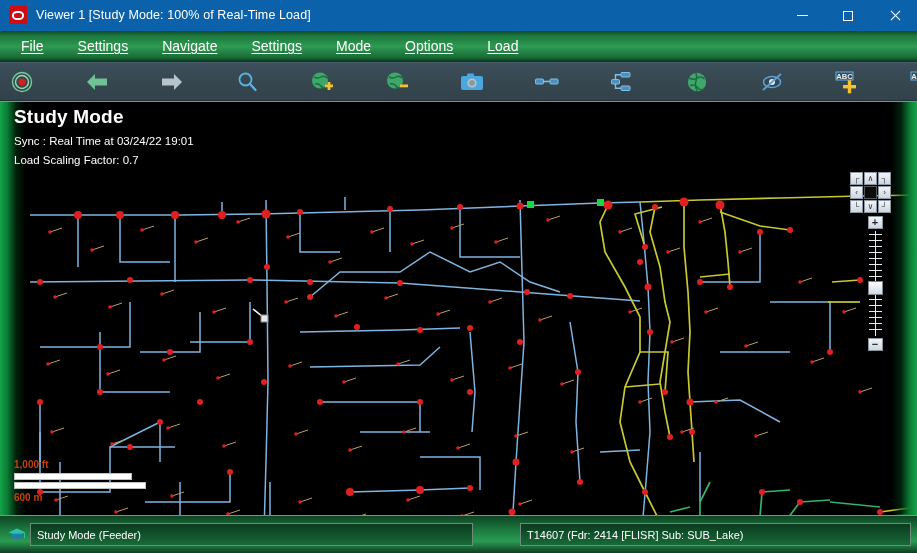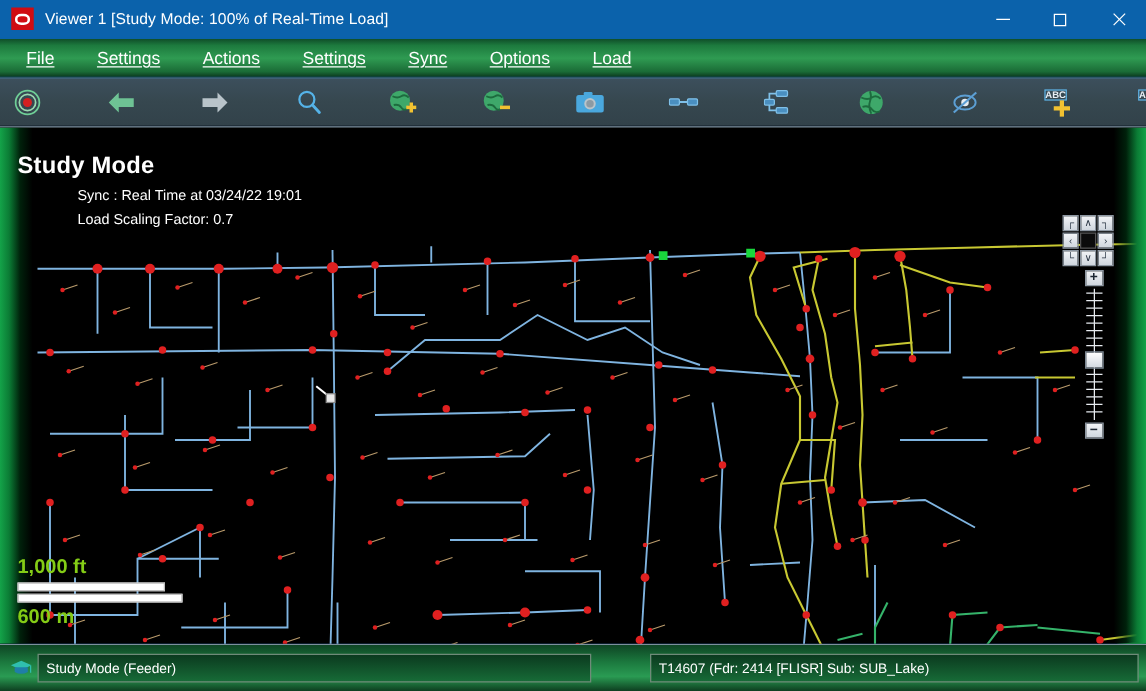--- a/index.html
+++ b/index.html
@@ -101,26 +101,26 @@
     background: #000000;
     overflow: hidden;
     border-top: 1px solid #7d8f9c;
   }
   .edge-glow-l, .edge-glow-r {
     position:absolute; top:0; bottom:0; width:26px; pointer-events:none; z-index:3;
   }
   .edge-glow-l { left:0;  background: linear-gradient(to right, #14a349 0%, #0b7c35 28%, rgba(0,60,20,0.55) 62%, rgba(0,0,0,0) 100%); }
   .edge-glow-r { right:0; background: linear-gradient(to left,  #14a349 0%, #0b7c35 28%, rgba(0,60,20,0.55) 62%, rgba(0,0,0,0) 100%); }
 
-  .overlay-text { position:absolute; left:14px; top:20px; z-index:4; pointer-events:none; }
+  .overlay-text { position:absolute; left:14px; top:4px; z-index:4; pointer-events:none; }
   .ov-title { color:#ffffff; font-size:19px; font-weight:bold; letter-spacing:0.2px; }
-  .ov-line  { color:#ffffff; font-size:11.5px; margin-top:7px;padding-left:48px; }
+  .ov-line  { color:#ffffff; font-size:11.5px; margin-top:7px; }
 
   .scalebar { position:absolute; left:14px; bottom:12px; z-index:4; pointer-events:none; }
-  .sb-label { color:#84cc16; font-size:16px; font-weight:bold; }
+  .sb-label { color:#c2410c; font-size:10px; font-weight:bold; }
   .sb-bar1 { width:118px; height:7px; background:#ffffff; border:1px solid #bfbfbf; margin:3px 0 2px 0; }
   .sb-bar2 { width:132px; height:7px; background:#ffffff; border:1px solid #bfbfbf; margin:0 0 3px 0; }
 
   
   .navwidget { position:absolute; right:23px; top:70px; z-index:5; width:38px; }
   .padgrid { display:grid; grid-template-columns:repeat(3,13px); grid-template-rows:repeat(3,13px);
              gap:1px; margin-left:-6px; }
   .padbtn {
     background: linear-gradient(to bottom,#f2f4f7,#cfd6de);
     border:1px solid #8c96a1;
@@ -186,23 +186,23 @@
         </div>
       <div class="win-btn close">
           <div class="glyph-close"></div>
         </div>
     </div>
   </div>
 
   <div class="menubar">
     <div class="menu-item"><u>File</u></div>
     <div class="menu-item"><u>Settings</u></div>
-    <div class="menu-item"><u>Actions</u></div>
+    <div class="menu-item"><u>Navigate</u></div>
     <div class="menu-item"><u>Settings</u></div>
-    <div class="menu-item"><u>Sync</u></div>
+    <div class="menu-item"><u>Mode</u></div>
     <div class="menu-item"><u>Options</u></div>
     <div class="menu-item"><u>Load</u></div>
   </div>
 
   <div class="toolbar">
 
     <div class="tb-btn">
       <svg width="22" height="22" viewBox="0 0 22 22">
         <circle cx="11" cy="11" r="9.5" fill="none" stroke="#6fcf97" stroke-width="1.4"></circle>
         <circle cx="11" cy="11" r="6.5" fill="none" stroke="#9ad9b0" stroke-width="1.4"></circle>

